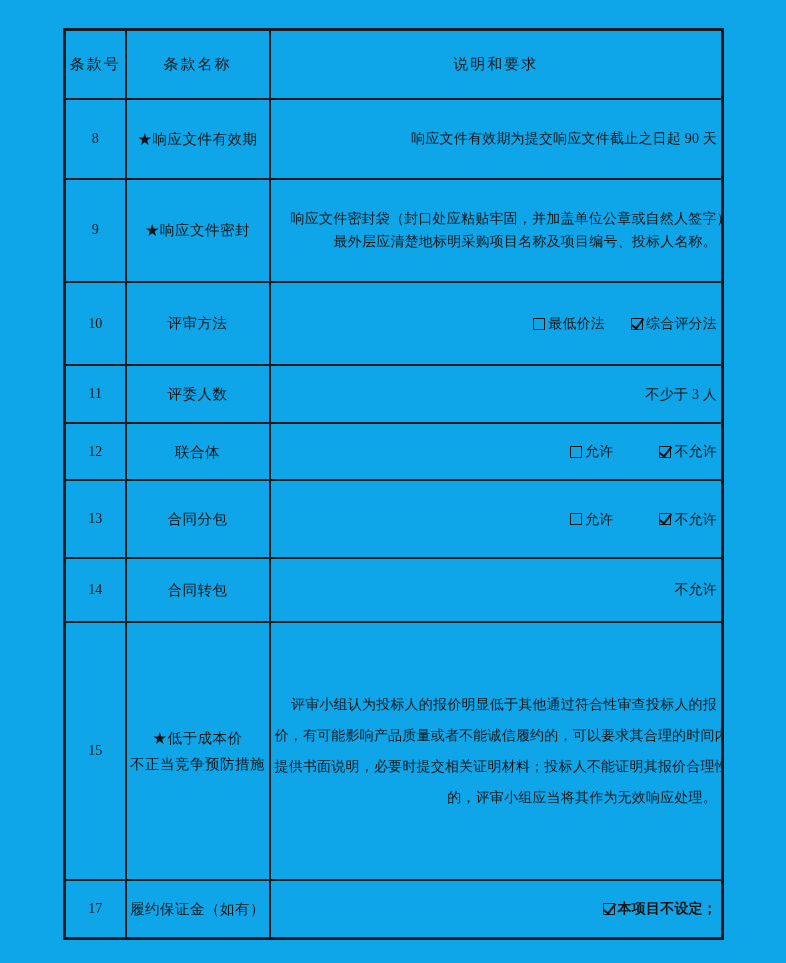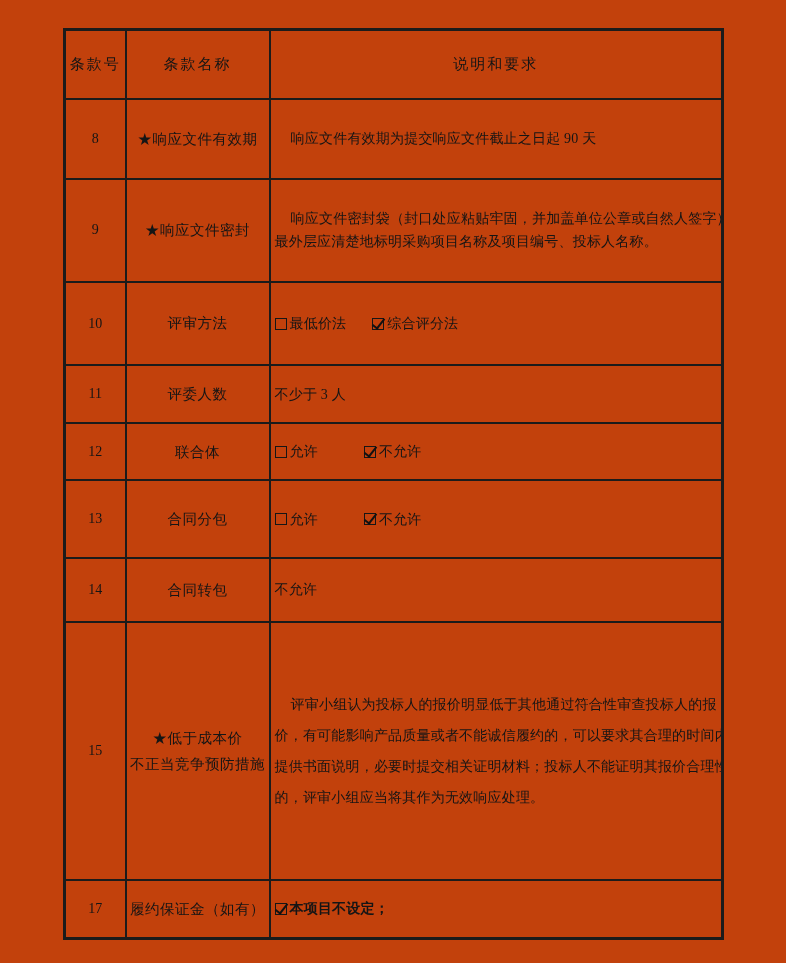--- a/index.html
+++ b/index.html
@@ -3,32 +3,33 @@
 <meta charset="utf-8">
 <style>
   * { box-sizing: border-box; }
   html, body { margin: 0; padding: 0; }
   body {
     width: 786px; height: 963px;
     background: #ffffff;
     color: #151515;
     font-family: "Liberation Serif", "DejaVu Serif", serif;
   }
-  .page { position: relative; width: 786px; height: 963px; background: #c2410c; }
+  .page { position: relative; width: 786px; height: 963px; background: #0ea5e9; }
 
   table.doc {
     position: absolute; left: 63px; top: 28px;
     width: 658px; height: 912px;
     border-collapse: collapse; table-layout: fixed;
     border: 3px solid #1b1b1b;
   }
   .doc th, .doc td {
     border: 2px solid #1b1b1b;
     overflow: hidden;
     vertical-align: middle;
+    text-align: right;
   }
   .doc th {
     font-weight: 400; font-size: 15px; letter-spacing: 2px;
     text-align: center;
   }
   td.c-num  { text-align: center; font-size: 14px; }
   td.c-name { text-align: center; font-size: 14.5px; letter-spacing: 0.5px; padding: 0 2px; line-height: 1.8; }
   td.c-desc { font-size: 14px; padding: 2px 4px; line-height: 23px; letter-spacing: 0.2px; }
   td.pad-opt { }
 

